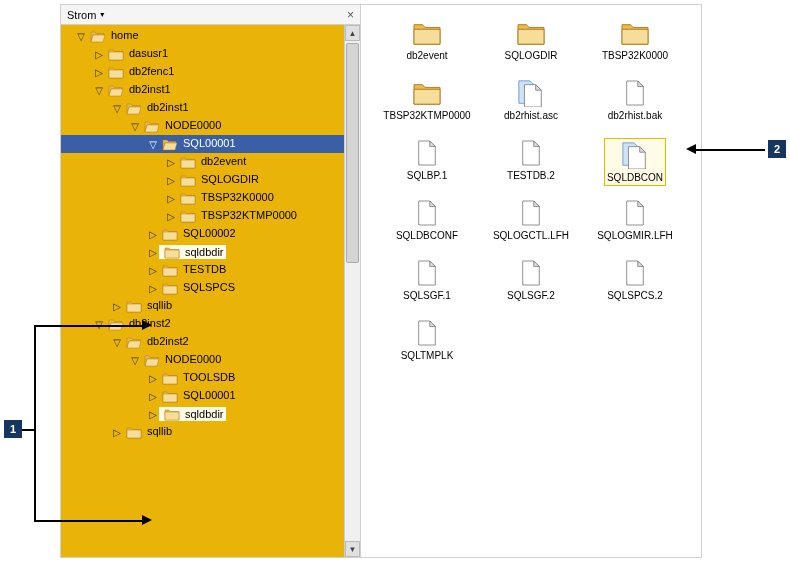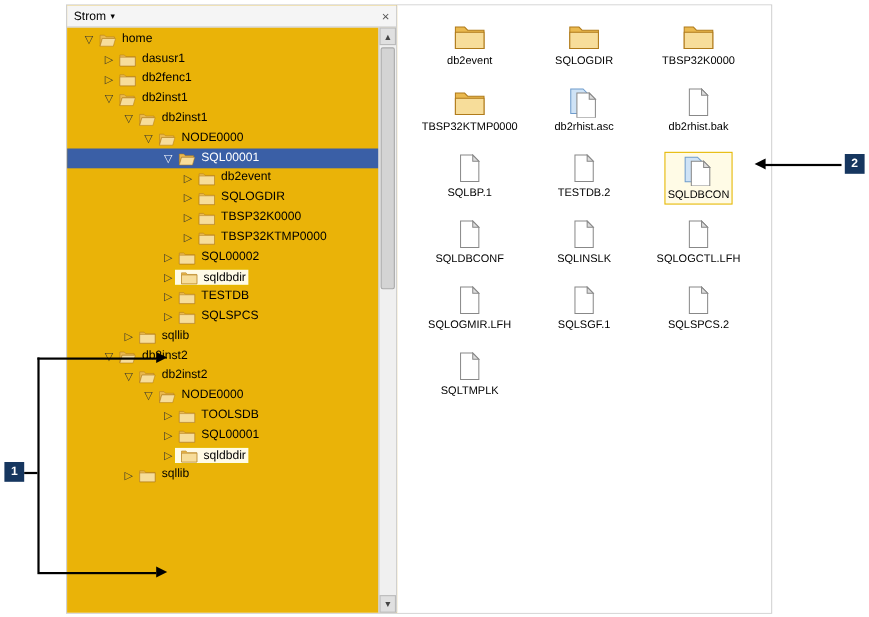--- a/index.html
+++ b/index.html
@@ -580,31 +580,20 @@
           </div>
         </div>
         <div class="item">
           <div class="icon-wrap">
             <div class="icon-box">
               <svg viewBox="0 0 26 30" width="24" height="28">
                 <path fill="#fff" stroke="#888" d="M4 2 h12 l6 6 v20 H4 z"></path>
                 <path fill="#ddd" stroke="#888" d="M16 2 v6 h6 z"></path>
               </svg>
             </div>
-            <div class="name">SQLINSLK</div>
-          </div>
-        </div>
-        <div class="item">
-          <div class="icon-wrap">
-            <div class="icon-box">
-              <svg viewBox="0 0 26 30" width="24" height="28">
-                <path fill="#fff" stroke="#888" d="M4 2 h12 l6 6 v20 H4 z"></path>
-                <path fill="#ddd" stroke="#888" d="M16 2 v6 h6 z"></path>
-              </svg>
-            </div>
             <div class="name">SQLOGCTL.LFH</div>
           </div>
         </div>
         <div class="item">
           <div class="icon-wrap">
             <div class="icon-box">
               <svg viewBox="0 0 26 30" width="24" height="28">
                 <path fill="#fff" stroke="#888" d="M4 2 h12 l6 6 v20 H4 z"></path>
                 <path fill="#ddd" stroke="#888" d="M16 2 v6 h6 z"></path>
               </svg>
@@ -614,20 +603,31 @@
         </div>
         <div class="item">
           <div class="icon-wrap">
             <div class="icon-box">
               <svg viewBox="0 0 26 30" width="24" height="28">
                 <path fill="#fff" stroke="#888" d="M4 2 h12 l6 6 v20 H4 z"></path>
                 <path fill="#ddd" stroke="#888" d="M16 2 v6 h6 z"></path>
               </svg>
             </div>
             <div class="name">SQLSGF.1</div>
+          </div>
+        </div>
+        <div class="item">
+          <div class="icon-wrap">
+            <div class="icon-box">
+              <svg viewBox="0 0 26 30" width="24" height="28">
+                <path fill="#fff" stroke="#888" d="M4 2 h12 l6 6 v20 H4 z"></path>
+                <path fill="#ddd" stroke="#888" d="M16 2 v6 h6 z"></path>
+              </svg>
+            </div>
+            <div class="name">SQLSGF.2</div>
           </div>
         </div>
         <div class="item">
           <div class="icon-wrap">
             <div class="icon-box">
               <svg viewBox="0 0 26 30" width="24" height="28">
                 <path fill="#fff" stroke="#888" d="M4 2 h12 l6 6 v20 H4 z"></path>
                 <path fill="#ddd" stroke="#888" d="M16 2 v6 h6 z"></path>
               </svg>
             </div>

